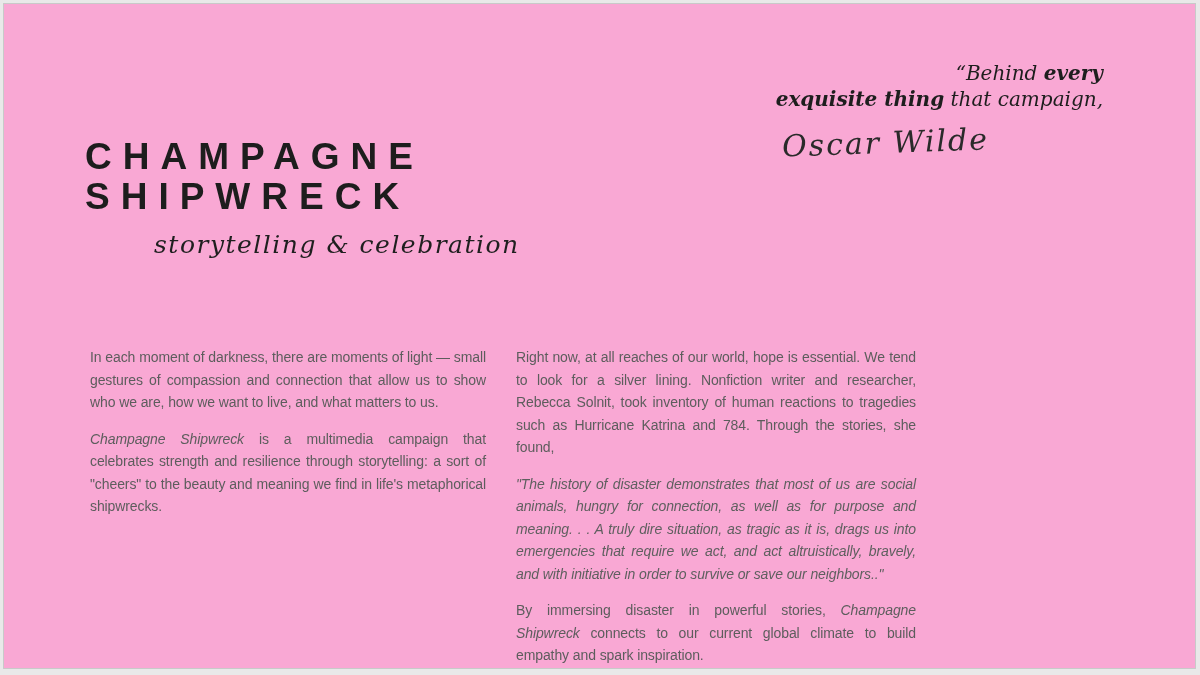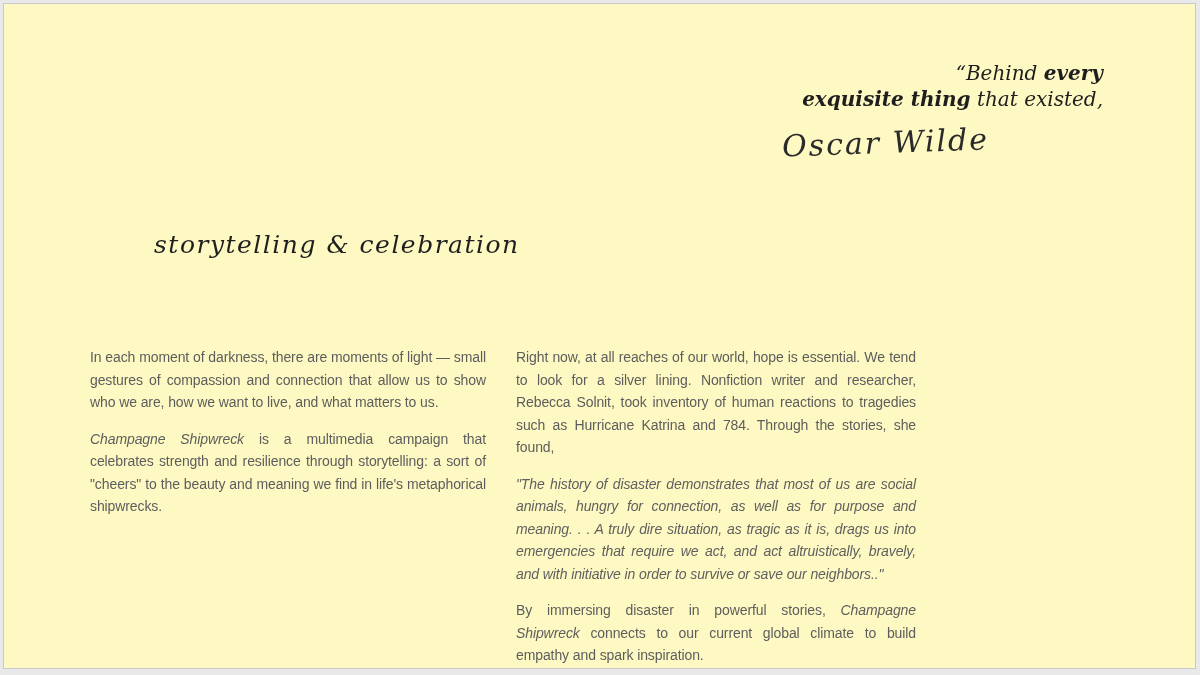--- a/index.html
+++ b/index.html
@@ -6,21 +6,21 @@
   html, body {
     margin: 0; padding: 0;
     width: 1200px; height: 675px;
     background: #e9e9e9;
     font-family: "Liberation Sans", sans-serif;
     overflow: hidden;
   }
   .slide {
     position: absolute;
     left: 3px; top: 3px; right: 4px; bottom: 6px;
-    background: #fef9c3;
+    background: #f9a8d4;
     border: 1px solid #c9c9c9;
   }
   
   .title {
     position: absolute;
     left: 81px; top: 133px;
     font-family: "Liberation Sans", sans-serif;
     font-weight: bold;
     font-size: 37px;
     letter-spacing: 11px;
@@ -89,24 +89,28 @@
   .bi { font-weight: normal; font-style: italic; }
   .body-quote { font-style: italic; color: #5f5f5f; }
 </style>
 </head>
 <body>
 
 <div class="slide">
 
   <div class="quote">
     <div><span>“Behind </span><span class="qb">every</span></div>
-    <div><span class="qb">exquisite thing</span><span> that existed,</span></div>
+    <div><span class="qb">exquisite thing</span><span> that campaign,</span></div>
     <div class="signature">Oscar Wilde</div>
   </div>
 
+  <div class="title">
+    <div>CHAMPAGNE</div>
+    <div>SHIPWRECK</div>
+  </div>
 
   <div class="subtitle">storytelling &amp; celebration</div>
 
 
   <div class="col col-left">
     <p>In each moment of darkness, there are moments of light — small gestures of compassion and connection that allow us to show who we are, how we want to live, and what matters to us.</p>
     <p><span class="bi">Champagne Shipwreck</span><span> is a multimedia campaign that celebrates strength and resilience through storytelling: a sort of "cheers" to the beauty and meaning we find in life's metaphorical shipwrecks.</span></p>
   </div>
 
   <div class="col col-right">

